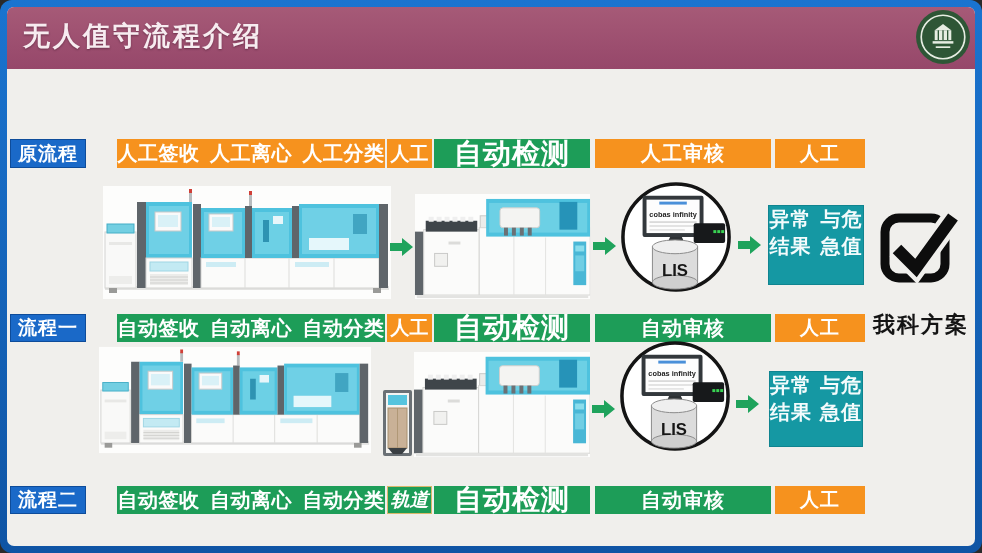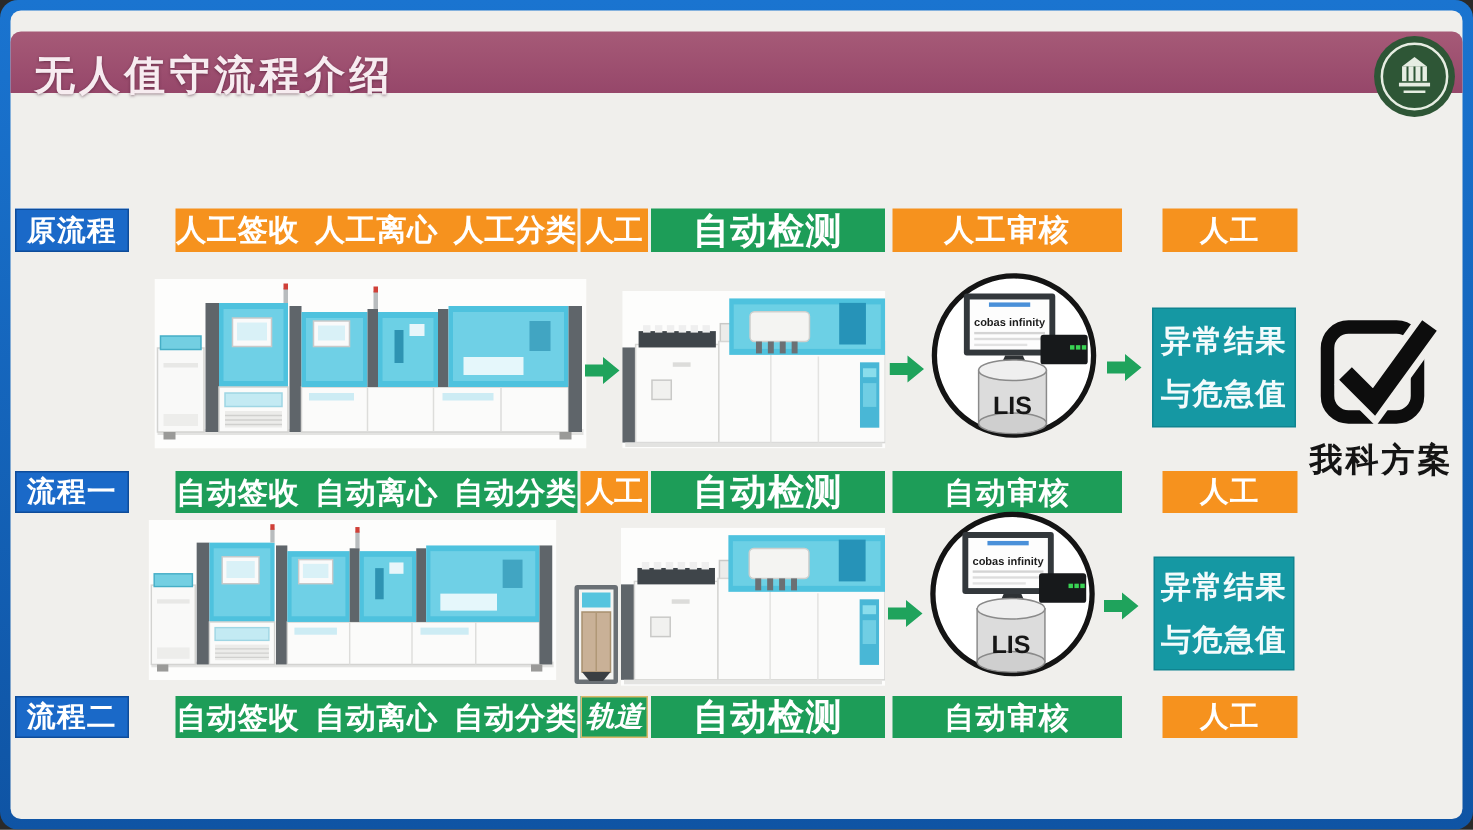--- a/index.html
+++ b/index.html
@@ -5,43 +5,43 @@
   html,body{margin:0;padding:0;background:#2a2a2a;}
   #slide{
     position:relative;width:982px;height:553px;margin:0 auto;
     background:linear-gradient(#1a74d0,#0f54a4);
     border-radius:12px;overflow:hidden;
     font-family:"Liberation Serif","DejaVu Serif",serif;
   }
   #canvas{position:absolute;left:7px;top:7px;right:7px;bottom:7px;
     background:#f0efec;border-radius:7px;}
   
-  #titlebar{position:absolute;left:7px;top:21px;width:968px;height:41px;
+  #titlebar{position:absolute;left:7px;top:7px;width:968px;height:62px;
     background:linear-gradient(#a65a77,#96476a);border-radius:7px 7px 0 0;}
   #titlebar h1{margin:0;padding:11px 0 0 16px;font-size:27px;letter-spacing:3px;
     font-weight:600;color:#f7ecf0;text-shadow:0 1px 2px rgba(60,20,40,.5);}
   .logo-wrap{position:absolute;right:4px;top:2px;width:56px;height:56px;}
   
   .cell{position:absolute;height:29px;display:flex;align-items:center;justify-content:center;
     color:#fff;font-weight:700;white-space:pre;overflow:hidden;}
   .row-label{left:10px;width:76px;background:#1A69C8;font-size:19px;letter-spacing:1px;
     box-shadow:inset 0 0 0 1px #0e4c9a;}
   .c0{left:117px;width:268px;font-size:20px;word-spacing:5px;letter-spacing:.5px;}
   .c1{left:387px;width:45px;font-size:19px;}
-  .c2{left:434px;width:156px;font-size:24px;letter-spacing:1px;}
-  .c3{left:595px;width:153px;font-size:20px;letter-spacing:1px;}
+  .c2{left:434px;width:156px;font-size:28px;letter-spacing:1px;}
+  .c3{left:595px;width:176px;font-size:20px;letter-spacing:1px;}
   .c4{left:775px;width:90px;font-size:19px;letter-spacing:1px;}
   .type-manual{background:#F6921E;}
   .type-auto{background:#1D9D58;}
   .track-border{box-shadow:inset 0 0 0 1px #d9b86a;font-style:italic;}
-  .r1{top:139px;} .r2{top:314px;height:28px;} .r3{top:464px;height:28px;}
+  .r1{top:139px;} .r2{top:314px;height:28px;} .r3{top:486px;height:28px;}
   
   .abs{position:absolute;}
   .alert-box{position:absolute;background:#1598A3;color:#f3fbfc;text-align:center;
-    font-weight:700;font-size:20px;letter-spacing:1px;display:flex;flex-direction:column;
+    font-weight:700;font-size:20px;letter-spacing:1px;display:flex;flex-direction:row;
     justify-content:center;gap:8px;box-shadow:0 0 0 1px #0f8490;}
   .solution-label{position:absolute;color:#141414;font-size:22px;letter-spacing:2px;
     font-weight:600;text-align:center;}
   svg.fit{display:block;width:100%;height:100%;}
 </style>
 </head>
 <body>
 
 <svg width="0" height="0" style="position:absolute">
   <defs>
@@ -228,21 +228,21 @@
   </div>
   <div class="alert-box" style="left:769px;top:206px;width:94px;height:78px">
     <span>异常结果</span>
     <span>与危急值</span>
   </div>
   <div class="abs" style="left:876px;top:194px;width:86px;height:96px">
     <svg class="fit" viewBox="0 0 86 96">
         <use href="#sym-check"></use>
       </svg>
   </div>
-  <div class="solution-label" style="left:868px;top:292px;width:106px">我科方案</div>
+  <div class="solution-label" style="left:868px;top:310px;width:106px">我科方案</div>
 
   <div class="cell row-label r2">流程一</div>
   <div class="cell c0 r2 type-auto">自动签收 自动离心 自动分类</div>
   <div class="cell c1 r2 type-manual">人工</div>
   <div class="cell c2 r2 type-auto">自动检测</div>
   <div class="cell c3 r2 type-auto">自动审核</div>
   <div class="cell c4 r2 type-manual">人工</div>
 
   <div class="abs" style="left:99px;top:343px;width:272px;height:114px">
     <svg class="fit" viewBox="0 0 288 113">

